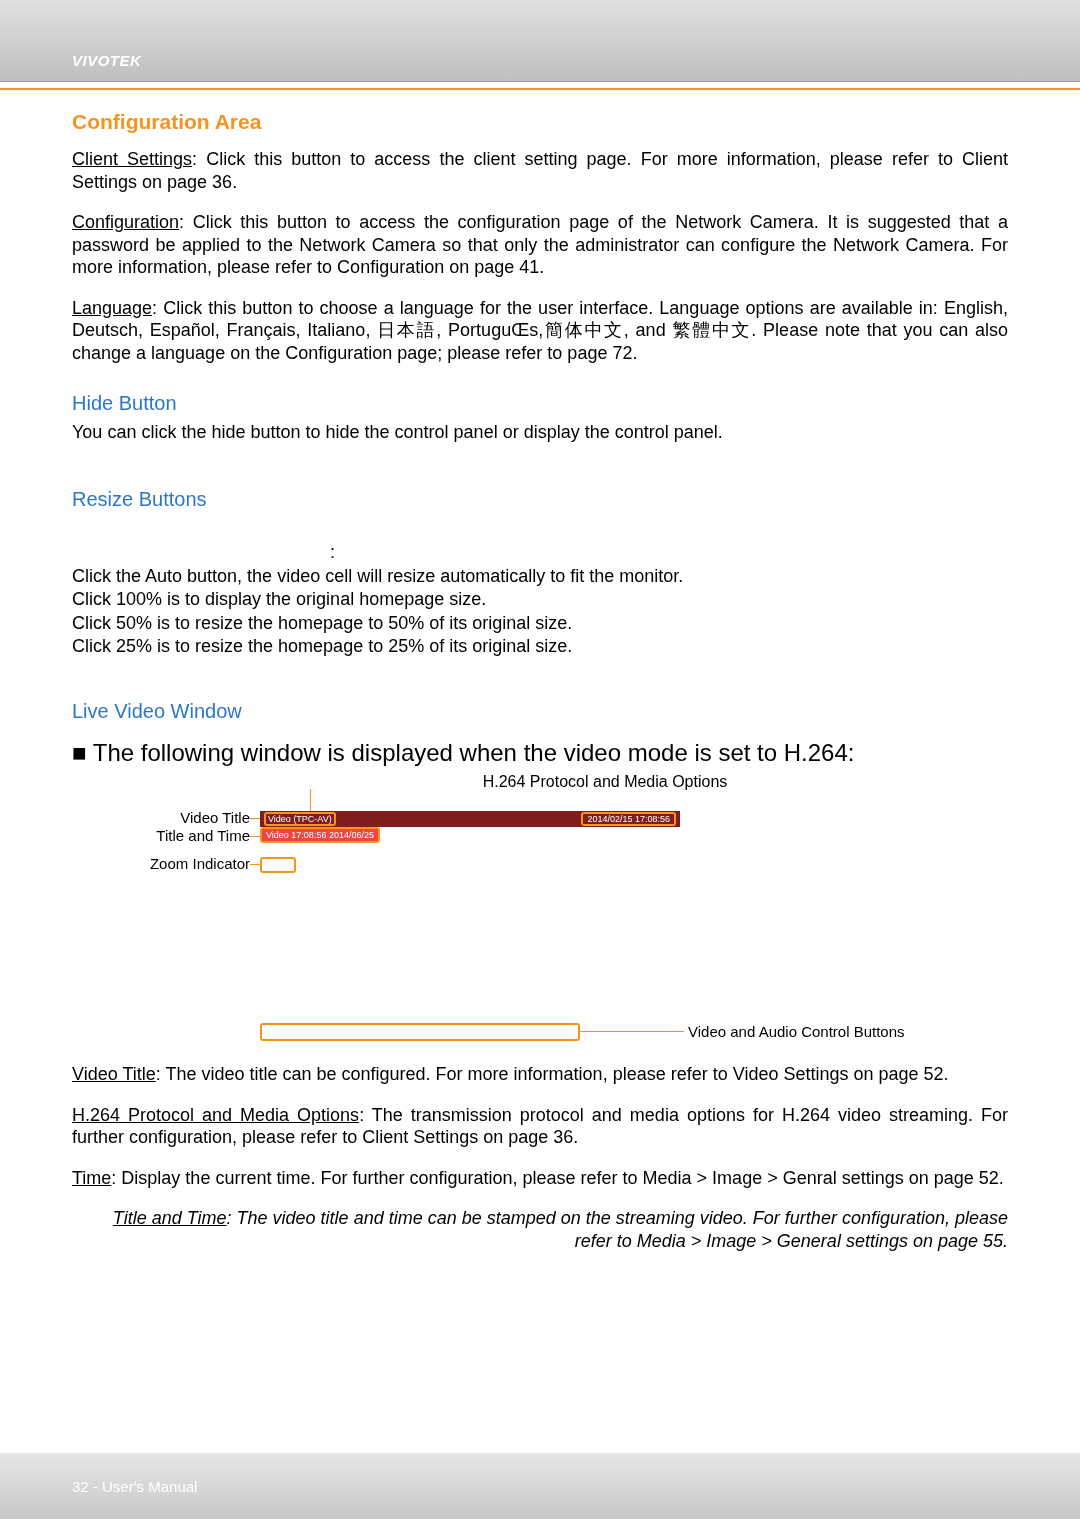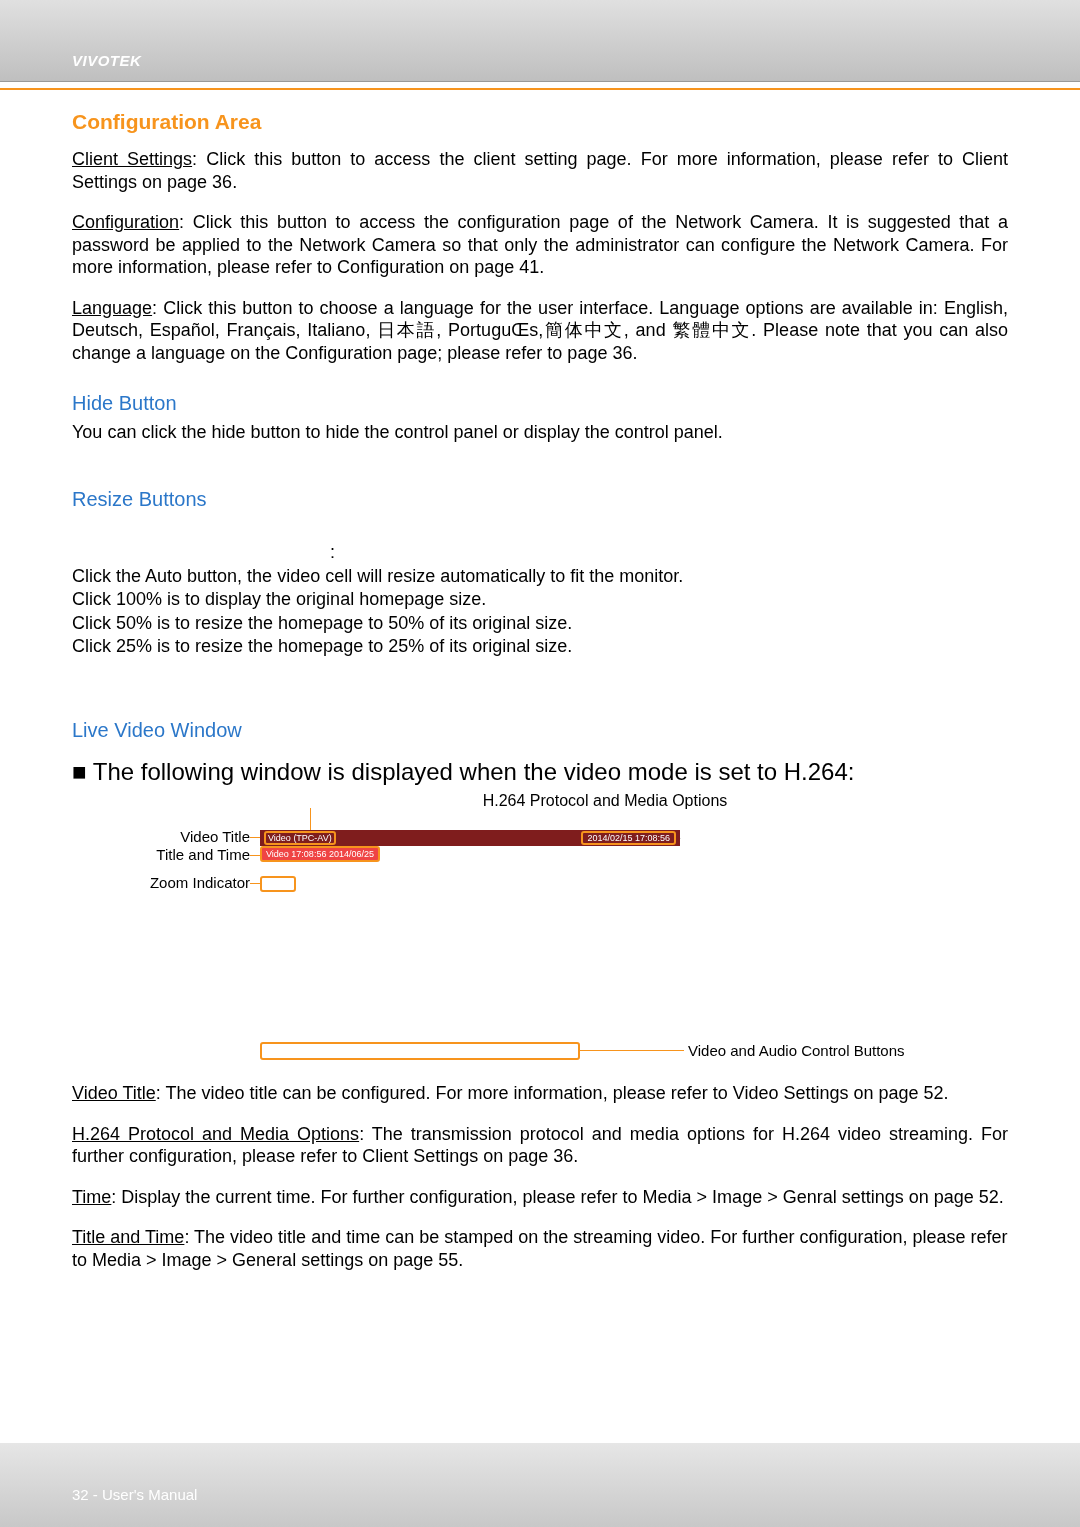--- a/index.html
+++ b/index.html
@@ -146,22 +146,22 @@
 }
 
 .vlabel {
   position: absolute;
   font-size: 15px;
   color: #000;
   white-space: nowrap;
 }
 .footer-grad {
   position: absolute;
-  left: 0; right: 0; bottom: 0;
-  height: 84px;
+  left: 0; right: 0; bottom: 8px;
+  height: 66px;
   background: linear-gradient(to bottom, #e6e6e6 0%, #c8c8c8 100%);
 }
 .page-num {
   position: absolute;
   left: 72px;
   bottom: 24px;
   color: #fff;
   font-size: 15px;
 }
 .lead-line {
@@ -186,35 +186,35 @@
 <div class="content">
 
   <div class="heading-orange">Configuration Area</div>
   <div class="para">
     <span class="u">Client Settings</span><span>: Click this button to access the client setting page. For more information, please refer to Client Settings on page 36.</span>
   </div>
   <div class="para">
     <span class="u">Configuration</span><span>: Click this button to access the configuration page of the Network Camera. It is suggested that a password be applied to the Network Camera so that only the administrator can configure the Network Camera. For more information, please refer to Configuration on page 41.</span>
   </div>
   <div class="para">
-    <span class="u">Language</span><span>: Click this button to choose a language for the user interface. Language options are available in: English, Deutsch, Español, Français, Italiano, 日本語, PortuguŒs,簡体中文, and 繁體中文.  Please note that you can also change a language on the Configuration page; please refer to page 36.</span>
+    <span class="u">Language</span><span>: Click this button to choose a language for the user interface. Language options are available in: English, Deutsch, Español, Français, Italiano, 日本語, PortuguŒs,簡体中文, and 繁體中文.  Please note that you can also change a language on the Configuration page; please refer to page 72.</span>
   </div>
 
   <div class="heading-blue">Hide Button</div>
   <div class="plain">You can click the hide button to hide the control panel or display the control panel.</div>
 
   <div class="heading-blue" style="margin-top:44px;">Resize Buttons</div>
   <div style="height:24px;"></div>
   <div class="plain" style="margin-left:258px;">:</div>
   <div class="plain">Click the Auto button, the video cell will resize automatically to fit the monitor.</div>
   <div class="plain">Click 100% is to display the original homepage size.</div>
   <div class="plain">Click 50% is to resize the homepage to 50% of its original size.</div>
   <div class="plain">Click 25% is to resize the homepage to 25% of its original size.</div>
 
-  <div class="heading-blue" style="margin-top:61px;">Live Video Window</div>
+  <div class="heading-blue" style="margin-top:42px;">Live Video Window</div>
   <div class="bullet-line">■ The following window is displayed when the video mode is set to H.264:</div>
   <div class="diagram-caption">H.264 Protocol and Media Options</div>
 
   <div class="video-window">
 
     <div class="vlabel" style="left:-6px; top:14px; width:156px; text-align:right;">Video Title</div>
     <div class="vlabel" style="left:-6px; top:32px; width:156px; text-align:right;">Title and Time</div>
     <div class="vlabel" style="left:-6px; top:60px; width:156px; text-align:right;">Zoom Indicator</div>
     <div class="vlabel" style="left:548px; top:15px;">Time</div>
     <div class="vlabel" style="left:588px; top:228px;">Video and Audio Control Buttons</div>
@@ -244,21 +244,21 @@
 
   <div class="para" style="margin-top:8px;">
     <span class="u">Video Title</span><span>: The video title can be configured. For more information, please refer to Video Settings on page 52.</span>
   </div>
   <div class="para">
     <span class="u">H.264 Protocol and Media Options</span><span>: The transmission protocol and media options for H.264 video streaming. For further configuration, please refer to Client Settings on page 36.</span>
   </div>
   <div class="para" style="text-align:left;">
     <span class="u">Time</span><span>: Display the current time. For further configuration, please refer to Media &gt; Image &gt; Genral settings on page 52.</span>
   </div>
-  <div class="para" style="text-align:left;">
+  <div class="para" style="text-align:right;font-style:italic;">
     <span class="u">Title and Time</span><span>: The video title and time can be stamped on the streaming video. For further configuration, please refer to Media &gt; Image &gt; General settings on page 55.</span>
   </div>
 
 </div>
 
 <div class="footer-grad">
   <div class="page-num">32 - User's Manual</div>
 </div>
 
 </body></html>

